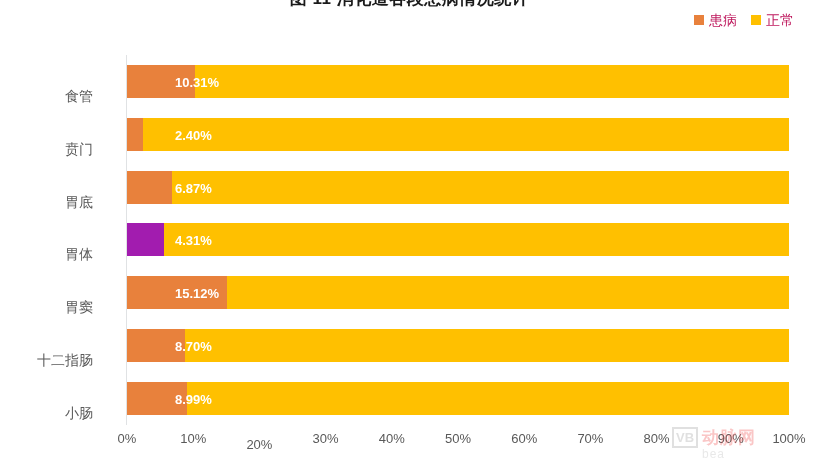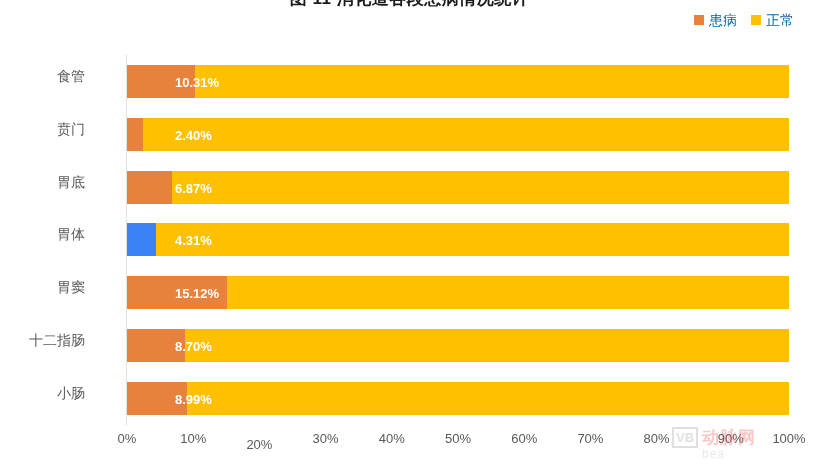--- a/index.html
+++ b/index.html
@@ -44,21 +44,21 @@
     align-items: center;
     gap: 5px;
   }
   .legend-swatch {
     width: 10px;
     height: 10px;
     display: inline-block;
   }
   .legend-label {
     font-size: 14px;
-    color: #0369a1;
+    color: #be185d;
     line-height: 1;
   }
 
   
   #plot {
     position: absolute;
     left: 127px;
     top: 55px;
     width: 662px;
     height: 370px;
@@ -109,23 +109,24 @@
     width: 120px;
     text-align: right;
     font-size: 14px;
     color: #595959;
     white-space: nowrap;
     line-height: 1;
   }
   #y-labels {
     position: absolute;
     left: 0px;
-    top: 49px;
+    top: 69px;
     width: 101px;
     height: 370px;
+    padding-left: 8px;
   }
 
   
   #x-axis {
     position: absolute;
     left: 127px;
     top: 432px;
     width: 662px;
     height: 20px;
   }
@@ -222,21 +223,21 @@
       </div>
       <div class="seg-normal" style="background: rgb(255, 192, 0);"></div>
     </div>
     <div class="bar-row" style="top: 116px;">
       <div class="seg-disease" style="width: 6.87%; background: rgb(232, 129, 60); text-align: right;">
         <span class="bar-label">6.87%</span>
       </div>
       <div class="seg-normal" style="background: rgb(255, 192, 0);"></div>
     </div>
     <div class="bar-row" style="top: 168px;">
-      <div class="seg-disease" style="width: 4.31%; background: #3b82f6;">
+      <div class="seg-disease" style="width: 4.31%; background: #a21caf; padding-left: 8px;">
         <span class="bar-label">4.31%</span>
       </div>
       <div class="seg-normal" style="background: rgb(255, 192, 0);"></div>
     </div>
     <div class="bar-row" style="top: 221px;">
       <div class="seg-disease" style="width: 15.12%; background: rgb(232, 129, 60);">
         <span class="bar-label">15.12%</span>
       </div>
       <div class="seg-normal" style="background: rgb(255, 192, 0);"></div>
     </div>

